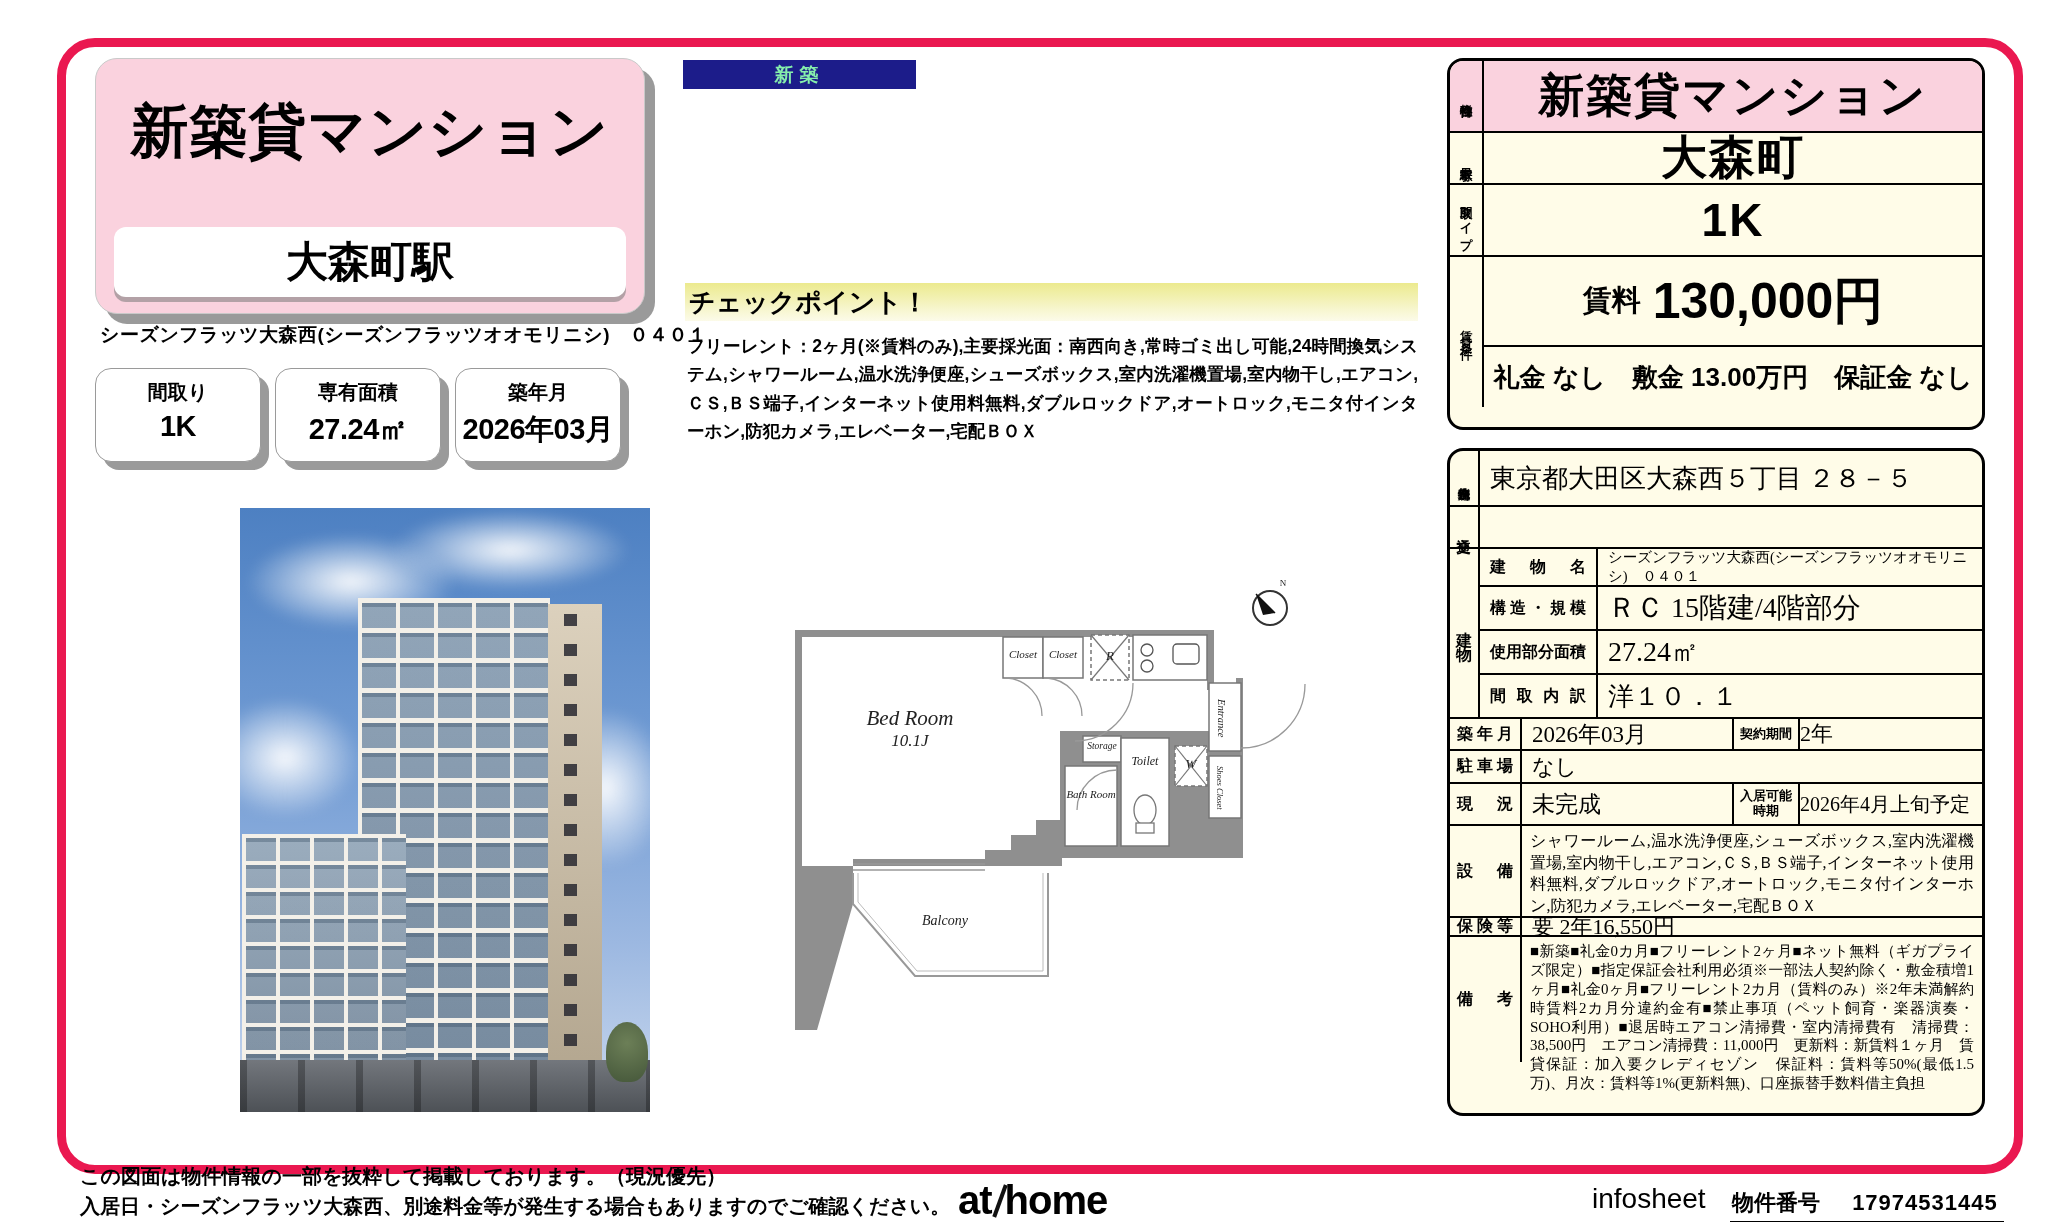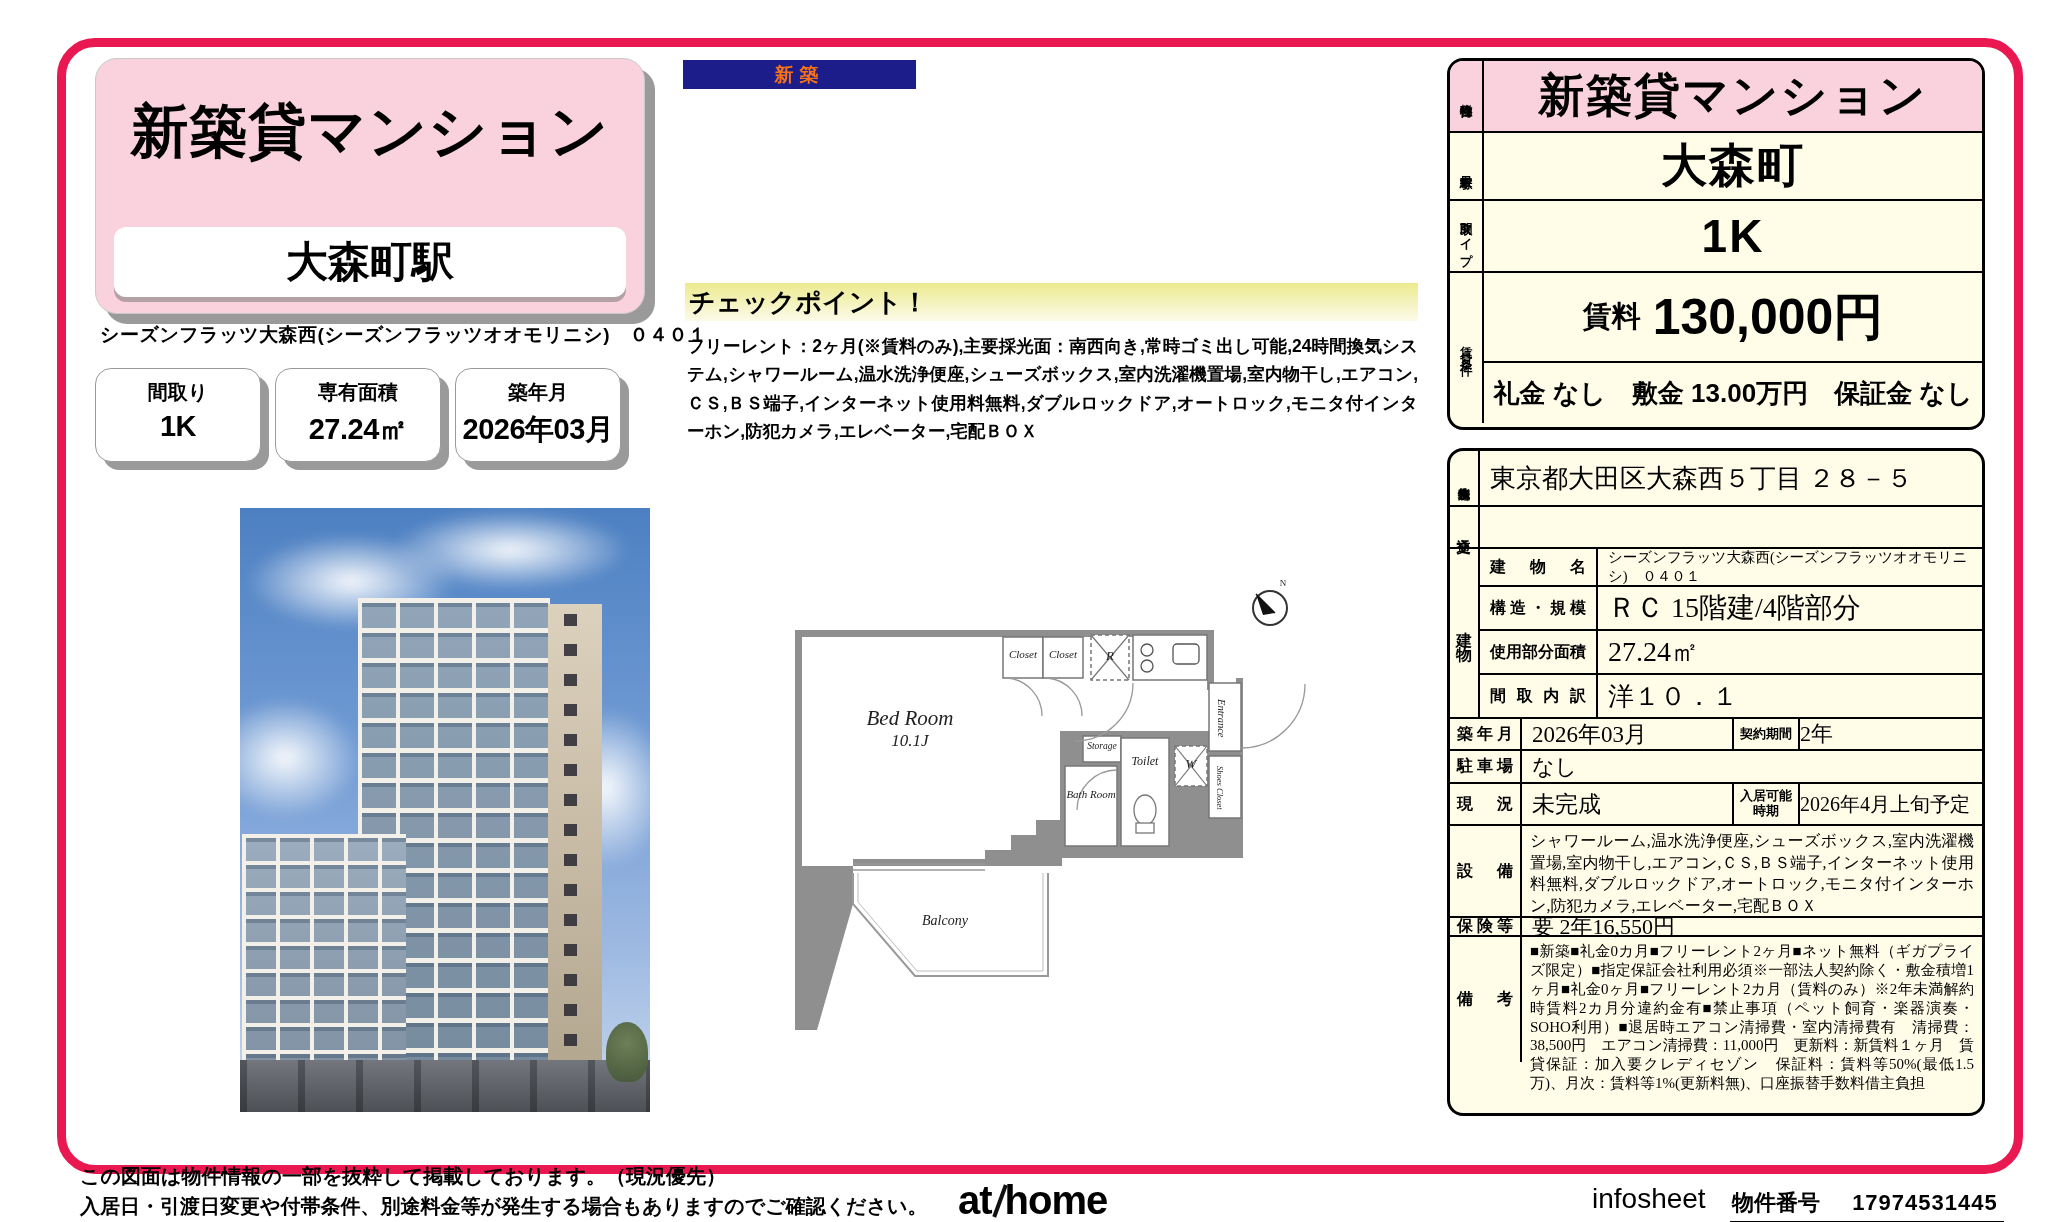--- a/index.html
+++ b/index.html
@@ -42,21 +42,21 @@
             repeating-linear-gradient(90deg,#f3f0e9 0 4px,rgba(0,0,0,0) 4px 34px),
             repeating-linear-gradient(180deg,#f3f0e9 0 4px,rgba(70,90,110,.38) 4px 8px,rgba(255,255,255,.06) 8px 27px),
             linear-gradient(180deg,#95a8ba,#76899c);}
   .photoBase{left:0;bottom:0;width:100%;height:52px;
           background:repeating-linear-gradient(90deg,rgba(0,0,0,.28) 0 7px,rgba(0,0,0,0) 7px 58px),
                      linear-gradient(180deg,#73777d,#4d5156);}
   .tree{right:2px;bottom:30px;width:42px;height:60px;border-radius:50% 50% 40% 40%;
         background:radial-gradient(circle at 50% 35%,#6c7f57,#45573a);}
 
   
-  .badge{left:683px;top:60px;width:233px;height:29px;background:#1c1c8a;color:#f97316;text-align:center;
+  .badge{left:683px;top:60px;width:233px;height:29px;background:#1c1c8a;color:#86efac;text-align:center;
          line-height:29px;font-size:19px;font-weight:bold;letter-spacing:6px;}
   .cpTitle{left:685px;top:283px;width:729px;height:38px;
            background:linear-gradient(180deg,#ecea8e 0%,#f7f6cf 70%,#fcfbe9 100%);
            font-size:26px;font-weight:bold;line-height:38px;padding-left:4px;}
   .cpBody{left:687px;top:332px;width:731px;font-size:17.5px;font-weight:600;line-height:1.62;text-align:justify;}
 
   
   .plan{left:795px;top:588px;width:560px;height:470px;}
   .plan svg{position:absolute;left:0;top:0;}
   .fpl{position:absolute;font-family:"Liberation Serif",serif;font-style:italic;color:#222;text-align:center;}
@@ -226,21 +226,21 @@
     <div class="fpl" style="left:478px;top:-10px;width:20px;font-size:9px;font-style:normal;">N</div>
   </div>
 
   <div class="abs tbl t1">
     <div class="trow" style="height:72px;">
       <div class="hcell pinkbg">
           <span>物件種目</span>
         </div>
       <div class="vcell pinkbg big">新築貸マンション</div>
     </div>
-    <div class="trow" style="height:68px;">
+    <div class="trow" style="height:52px;">
       <div class="hcell">
           <span>最寄駅</span>
         </div>
       <div class="vcell big">大森町</div>
     </div>
     <div class="trow" style="height:72px;">
       <div class="hcell">
           <span>間取タイプ</span>
         </div>
       <div class="vcell big">1K</div>
@@ -338,21 +338,21 @@
     </div>
     <div class="trow" style="flex:1;border-bottom:none;height:125px;">
       <div class="lab72">
           <span>備　考</span>
         </div>
       <div class="ival" style="font-size:15px;line-height:1.26;padding:5px 8px;text-align:justify;align-items:flex-start;">■新築■礼金0カ月■フリーレント2ヶ月■ネット無料（ギガプライズ限定）■指定保証会社利用必須※一部法人契約除く・敷金積増1ヶ月■礼金0ヶ月■フリーレント2カ月（賃料のみ）※2年未満解約時賃料2カ月分違約金有■禁止事項（ペット飼育・楽器演奏・SOHO利用）■退居時エアコン清掃費・室内清掃費有　清掃費：38,500円　エアコン清掃費：11,000円　更新料：新賃料１ヶ月　賃貸保証：加入要クレディセゾン　保証料：賃料等50%(最低1.5万)、月次：賃料等1%(更新料無)、口座振替手数料借主負担</div>
     </div>
   </div>
 
   <div class="abs foot1">この図面は物件情報の一部を抜粋して掲載しております。（現況優先）</div>
-  <div class="abs foot2">入居日・引渡日変更や付帯条件、別途料金等が発生する場合もありますのでご確認ください。</div>
+  <div class="abs foot2">入居日・シーズンフラッツ大森西、別途料金等が発生する場合もありますのでご確認ください。</div>
   <div class="abs logo">
     <span>at</span>
     <span class="slash"></span>
     <span>home</span>
   </div>
   <div class="abs infosheet">infosheet</div>
   <div class="abs propno">
     <span>物件番号</span>
     <b>17974531445</b>
   </div>

